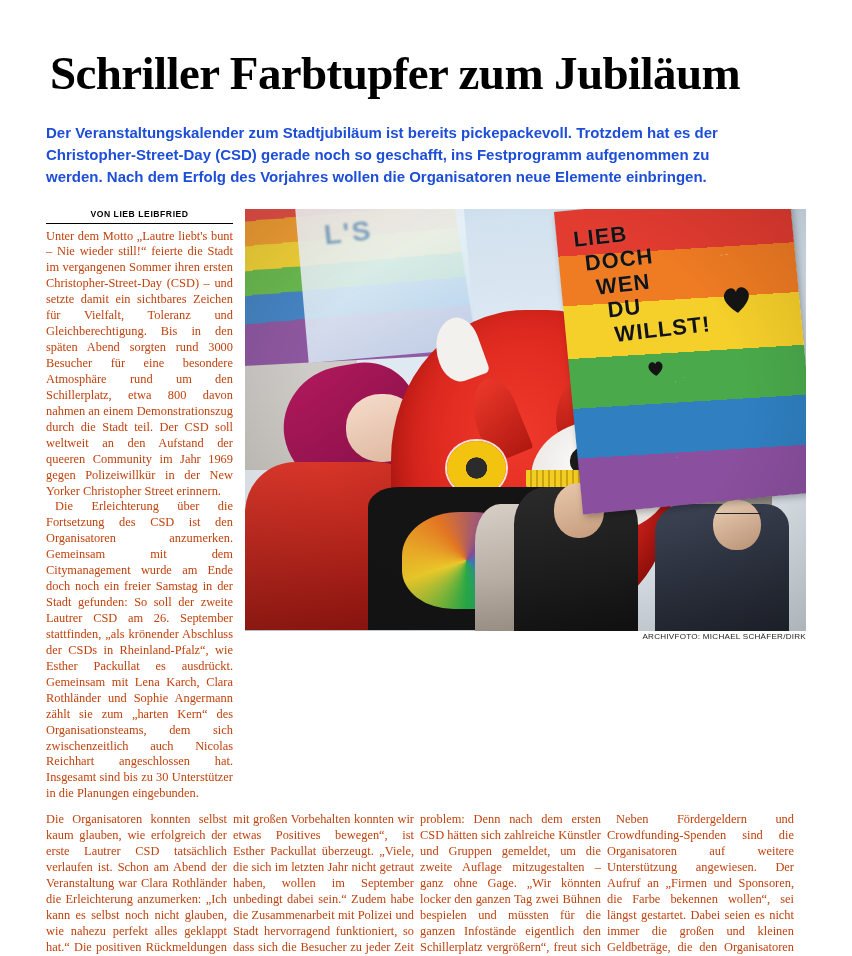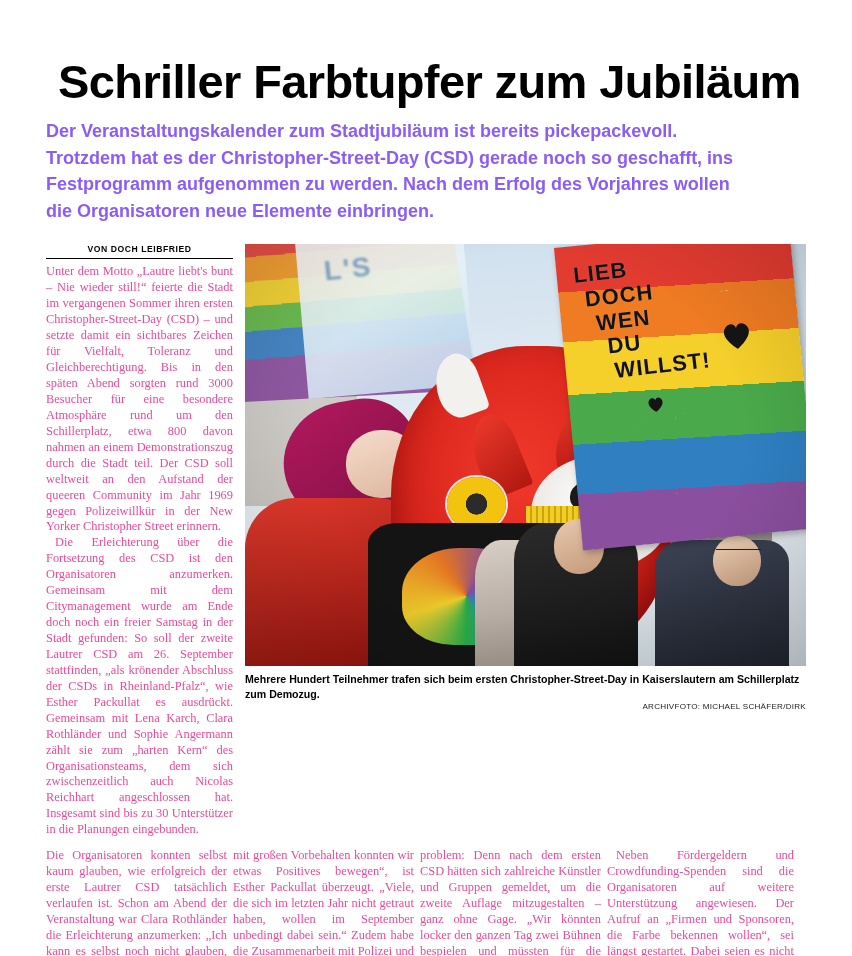--- a/index.html
+++ b/index.html
@@ -6,37 +6,37 @@
   body{
     width:852px;height:956px;background:#ffffff;
     font-family:"Liberation Serif", serif;
     color:#111;
     overflow:hidden;
   }
   .page{position:relative;width:852px;height:956px;box-sizing:border-box;padding:0 46px;}
 
   
   .headline{
-    font-family:Liberation Sans, sans-serif;
+    font-family:Liberation Serif, serif;
     font-weight:700;
     font-size:47px;
     line-height:1.02;
     letter-spacing:-0.6px;
-    margin:12px;
+    margin:4px;
     padding-top:46px;
     color:#000;
     white-space:nowrap;
   }
   .subhead{
     font-family:"Liberation Sans", sans-serif;
     font-weight:700;
-    font-size:18px;
+    font-size:15px;
     line-height:1.48;
-    margin:4px 0 0 0;
-    color:#8b5cf6;
+    margin:24px 0 0 0;
+    color:#1d4ed8;
     max-width:700px;
   }
 
   
   .top-wrap{display:flex;margin-top:20px;gap:0;}
   .col-narrow{width:187px;flex:0 0 187px;}
   .byline{
     font-family:"Liberation Sans", sans-serif;
     font-weight:700;
     font-size:8.6px;
@@ -46,21 +46,21 @@
     padding-bottom:4px;
   }
   .rule{border-top:1px solid #000;margin-bottom:5px;}
 
   .body-text{
     font-size:12.4px;
     line-height:1.285;
     text-align:justify;
     text-justify:inter-word;
     hyphens:auto;
-    color:#ec4899;
+    color:#c2410c;
   }
   .body-text p{margin:0;text-indent:9px;}
   .body-text p.first{text-indent:0;}
 
   .photo-block{flex:1 1 auto;padding-left:12px;}
 
   
   .photo{
     position:relative;width:100%;height:422px;overflow:hidden;
     background:#9db7cf;
@@ -286,21 +286,21 @@
 <body>
 
 <div class="page">
 
   <h1 class="headline">Schriller Farbtupfer zum Jubiläum</h1>
   <div class="subhead">Der Veranstaltungskalender zum Stadtjubiläum ist bereits pickepackevoll. Trotzdem hat es der Christopher-Street-Day (CSD) gerade noch so geschafft, ins Festprogramm aufgenommen zu werden. Nach dem Erfolg des Vorjahres wollen die Organisatoren neue Elemente einbringen.</div>
 
   <div class="top-wrap">
 
     <div class="col-narrow">
-      <div class="byline">VON DOCH LEIBFRIED</div>
+      <div class="byline">VON LIEB LEIBFRIED</div>
       <div class="rule"></div>
       <div class="body-text">
         <p class="first">Unter dem Motto „Lautre liebt's bunt – Nie wieder still!“ feierte die Stadt im vergangenen Sommer ihren ersten Christopher-Street-Day (CSD) – und setzte damit ein sichtbares Zeichen für Vielfalt, Toleranz und Gleichberechtigung. Bis in den späten Abend sorgten rund 3000 Besucher für eine besondere Atmosphäre rund um den Schillerplatz, etwa 800 davon nahmen an einem Demonstrationszug durch die Stadt teil. Der CSD soll weltweit an den Aufstand der queeren Community im Jahr 1969 gegen Polizeiwillkür in der New Yorker Christopher Street erinnern.</p>
         <p>Die Erleichterung über die Fortsetzung des CSD ist den Organisatoren anzumerken. Gemeinsam mit dem Citymanagement wurde am Ende doch noch ein freier Samstag in der Stadt gefunden: So soll der zweite Lautrer CSD am 26. September stattfinden, „als krönender Abschluss der CSDs in Rheinland-Pfalz“, wie Esther Packullat es ausdrückt. Gemeinsam mit Lena Karch, Clara Rothländer und Sophie Angermann zählt sie zum „harten Kern“ des Organisationsteams, dem sich zwischenzeitlich auch Nicolas Reichhart angeschlossen hat. Insgesamt sind bis zu 30 Unterstützer in die Planungen eingebunden.</p>
       </div>
     </div>
 
     <div class="photo-block">
       <div class="photo">
         <div class="sky"></div>
@@ -354,21 +354,20 @@
           <div class="heart-sm"></div>
           <div class="heart-out ho1"></div>
           <div class="heart-out ho2"></div>
           <div class="heart-out ho3"></div>
           <div class="heart-out ho4"></div>
         </div>
 
         <div class="photo-vig"></div>
       </div>
 
-      <div class="caption">Mehrere Hundert Teilnehmer trafen sich beim ersten Christopher-Street-Day in Kaiserslautern am Schillerplatz zum Demozug.</div>
       <div class="credit">ARCHIVFOTO: MICHAEL SCHÄFER/DIRK</div>
     </div>
   </div>
 
   <div class="bottom-wrap">
     <div class="bcol">
       <div class="body-text">
         <p class="first">Die Organisatoren konnten selbst kaum glauben, wie erfolgreich der erste Lautrer CSD tatsächlich verlaufen ist. Schon am Abend der Veranstaltung war Clara Rothländer die Erleichterung anzumerken: „Ich kann es selbst noch nicht glauben, wie nahezu perfekt alles geklappt hat.“ Die positiven Rückmeldungen und mutmachenden Nachrichten im Nachgang waren deshalb der logische Startschuss für die zweite Auflage.</p>
 
       </div>

